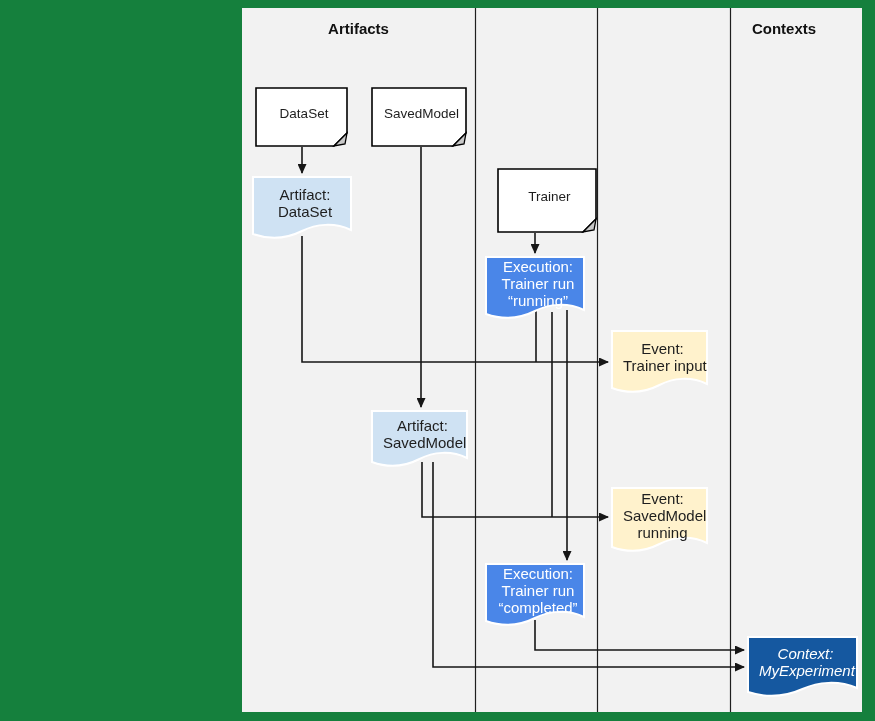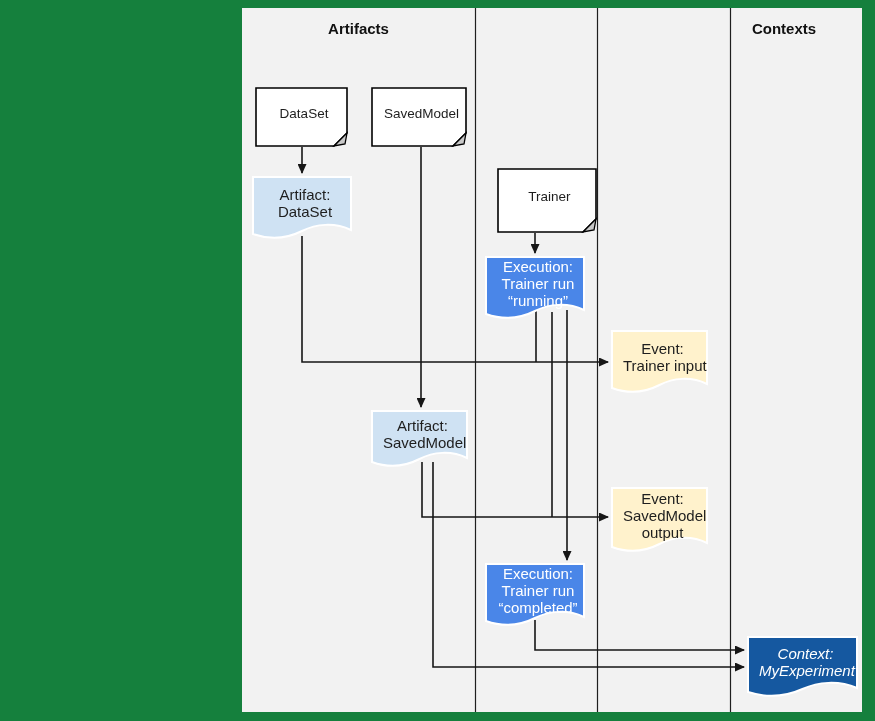--- a/index.html
+++ b/index.html
@@ -127,21 +127,21 @@
           <span>SavedModel</span>
         </div>
       </div>
       <div class="node wave" style="left: 611px; top: 487px; width: 97px; height: 66px;">
         <svg width="97" height="66">
           <path fill="#fff2cc" d="M1 1 L96 1 L96 56 C 79.53999999999999 48, 62.08 50, 48.5 57 C 32.980000000000004 65, 17.46 66, 1 60 Z" stroke="#ffffff" stroke-width="2"></path>
         </svg>
         <div class="txt">
           <span>Event:</span>
           <span>SavedModel</span>
-          <span>output</span>
+          <span>running</span>
         </div>
       </div>
       <div class="node wave" style="left: 485px; top: 563px; width: 100px; height: 64px;">
         <svg width="100" height="64">
           <path fill="#4a86e8" d="M1 1 L99 1 L99 54 C 82 46, 64 48, 50 55 C 34 63, 18 64, 1 58 Z" stroke="#ffffff" stroke-width="2"></path>
         </svg>
         <div class="txt light">
           <span>Execution:</span>
           <span>Trainer run</span>
           <span>“completed”</span>

